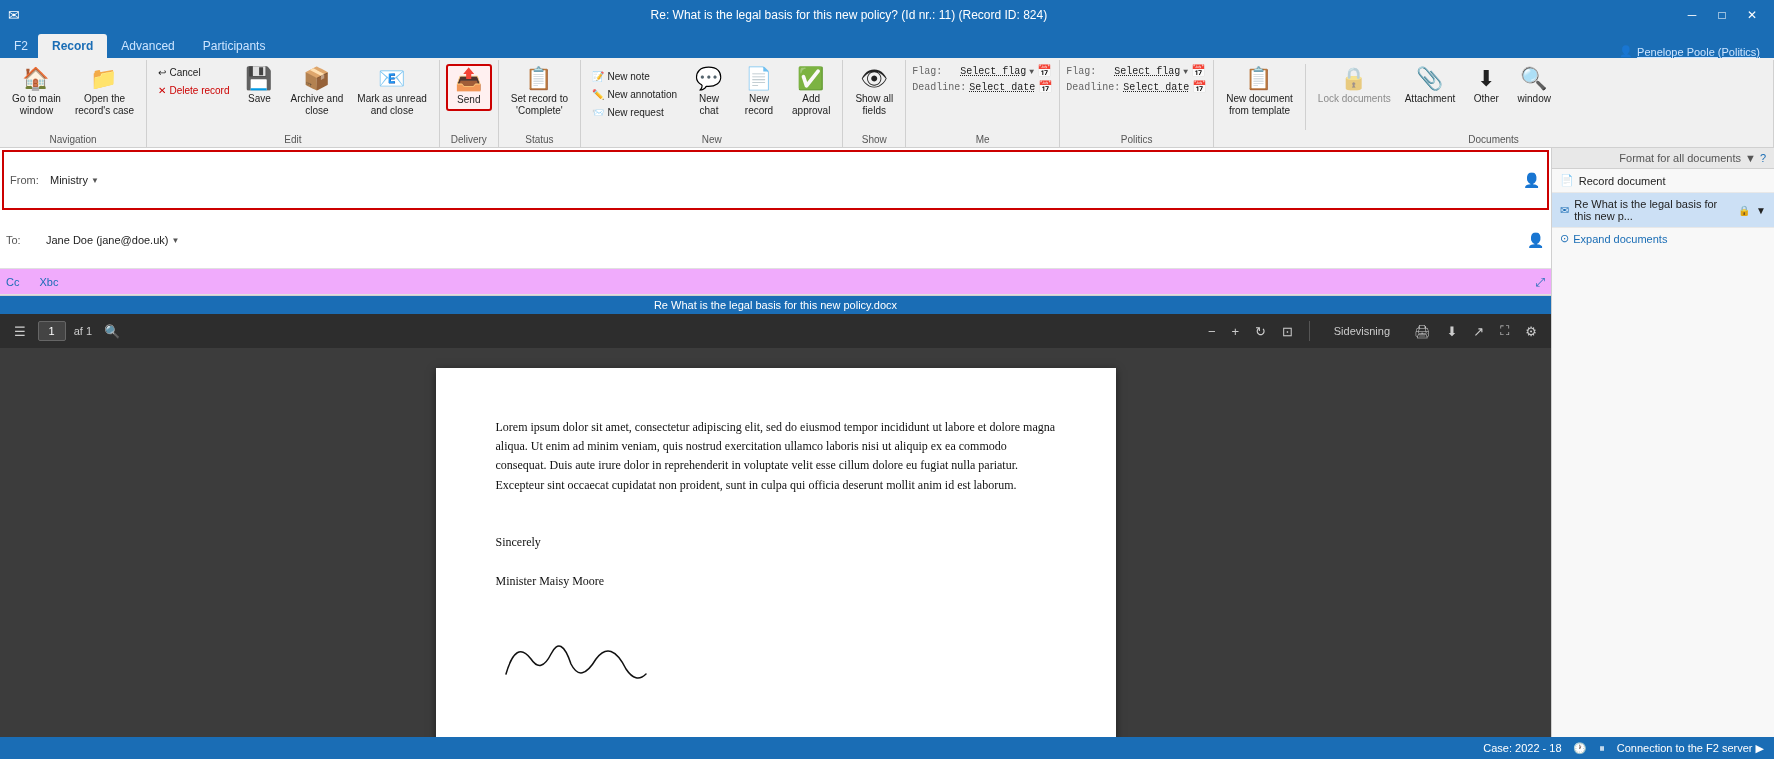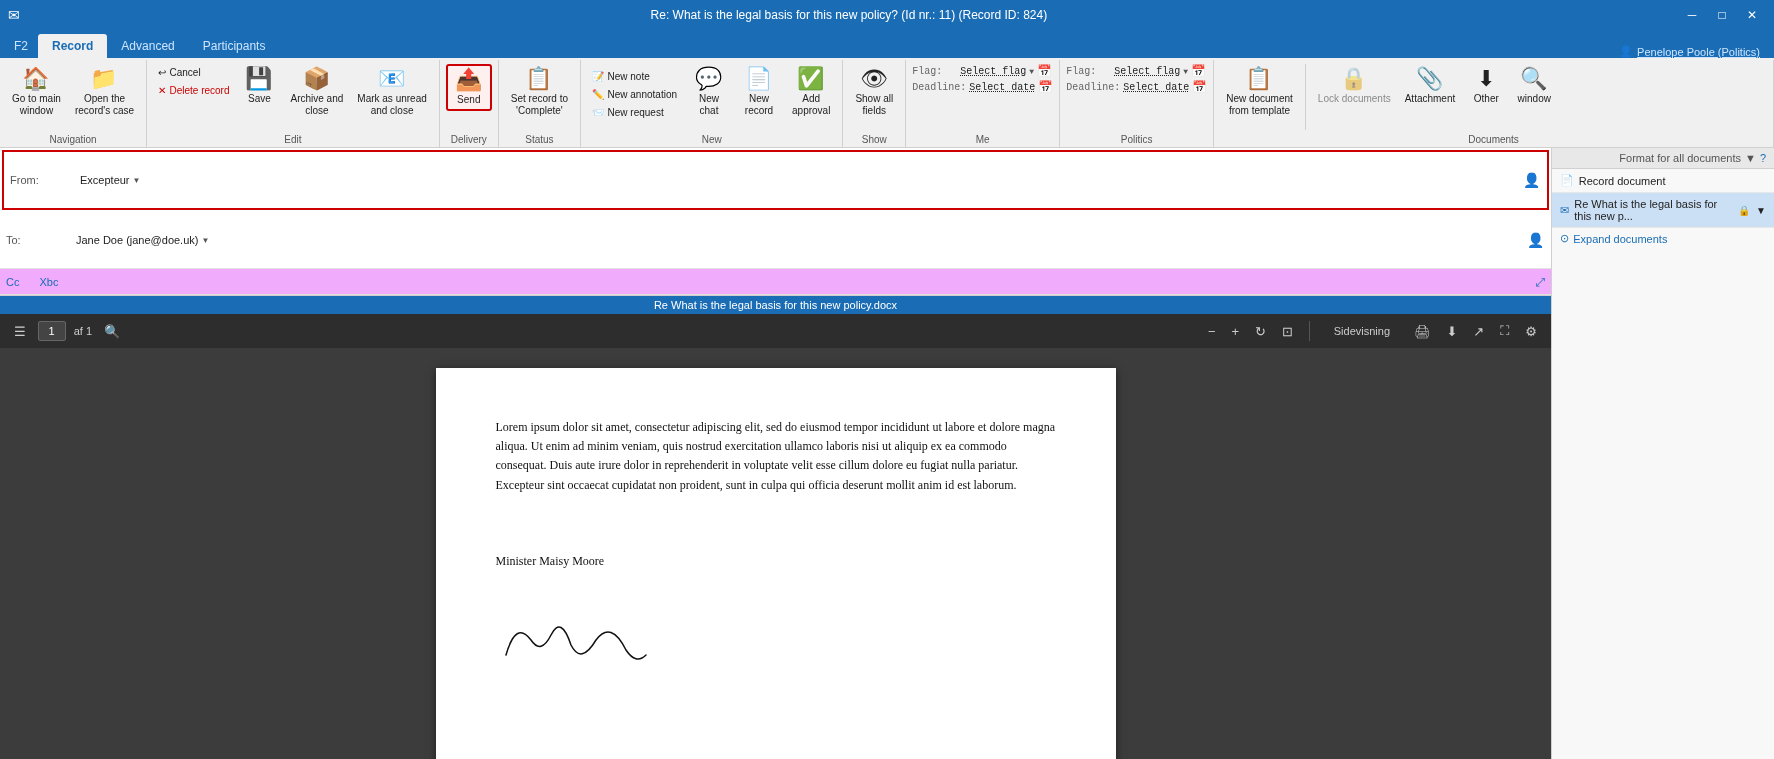--- a/index.html
+++ b/index.html
@@ -131,21 +131,20 @@
       background: white;
       border-bottom: 1px solid #d0d0d0;
       padding: 0;
     }
     .email-field {
       display: flex;
       align-items: center;
       border-bottom: 1px solid #e0e0e0;
       min-height: 26px;
       padding: 20px 6px;
-      gap: 30px;
     }
     .email-field.highlighted {
       border: 2px solid #cc0000;
       margin: 2px;
     }
     .field-label { color: #555; min-width: 40px; font-size: 11px; }
     .field-value { flex: 1; font-size: 11px; color: #222; display: flex; align-items: center; gap: 3px; }
     .field-icon { color: #1a6db5; font-size: 14px; margin-left: auto; cursor: pointer; }
     .link-label { color: #1a6db5; cursor: pointer; font-size: 11px; text-decoration: none; }
     .dropdown-arrow { font-size: 8px; color: #555; cursor: pointer; }
@@ -510,21 +509,21 @@
   <div class="main-area">
 
     <div class="content-area">
 
       <div class="email-form">
 
 
         <div class="email-field highlighted">
           <span class="field-label">From:</span>
           <div class="field-value">
-            <span>Excepteur</span>
+            <span>Ministry</span>
             <span class="dropdown-arrow">▼</span>
           </div>
           <span class="field-icon">👤</span>
         </div>
 
         <div class="email-field">
           <span class="field-label">To:</span>
           <div class="field-value">
             <span>Jane Doe (jane@doe.uk)</span>
             <span class="dropdown-arrow">▼</span>
@@ -563,20 +562,21 @@
         <button class="doc-toolbar-btn">⬇</button>
         <button class="doc-toolbar-btn">↗</button>
         <button class="doc-toolbar-btn">⛶</button>
         <button class="doc-toolbar-btn">⚙</button>
       </div>
 
       <div class="doc-viewer-body">
         <div class="doc-page">
           <p>Lorem ipsum dolor sit amet, consectetur adipiscing elit, sed do eiusmod tempor incididunt ut labore et dolore magna aliqua. Ut enim ad minim veniam, quis nostrud exercitation ullamco laboris nisi ut aliquip ex ea commodo consequat. Duis aute irure dolor in reprehenderit in voluptate velit esse cillum dolore eu fugiat nulla pariatur. Excepteur sint occaecat cupidatat non proident, sunt in culpa qui officia deserunt mollit anim id est laborum.</p>
           <br><br>
+          <p>Sincerely</p>
           <br>
           <p>Minister Maisy Moore</p>
           <br><br>
           
           <svg width="160" height="60" viewBox="0 0 160 60" style="display:block;">
             <path d="M10 45 Q20 10 35 30 Q45 45 55 25 Q65 5 75 35 Q85 55 100 30 Q115 10 130 40 Q140 55 150 45" stroke="#111" stroke-width="1.5" fill="none" stroke-linecap="round" stroke-linejoin="round"></path>
           </svg>
         </div>
       </div>
 
@@ -603,14 +603,24 @@
 
       <div class="expand-docs">
         <span>⊙</span>
         <span>Expand documents</span>
       </div>
 
     </div>
 
   </div>
 
+  <div class="status-bar">
+    <div class="status-bar-item">
+      <span>Case: 2022 - 18</span>
+    </div>
+    <span>🕐</span>
+    <span>⏸</span>
+    <div class="status-bar-item">
+      <span>Connection to the F2 server ▶</span>
+    </div>
+  </div>
 
 </div>
 
 </body></html>

